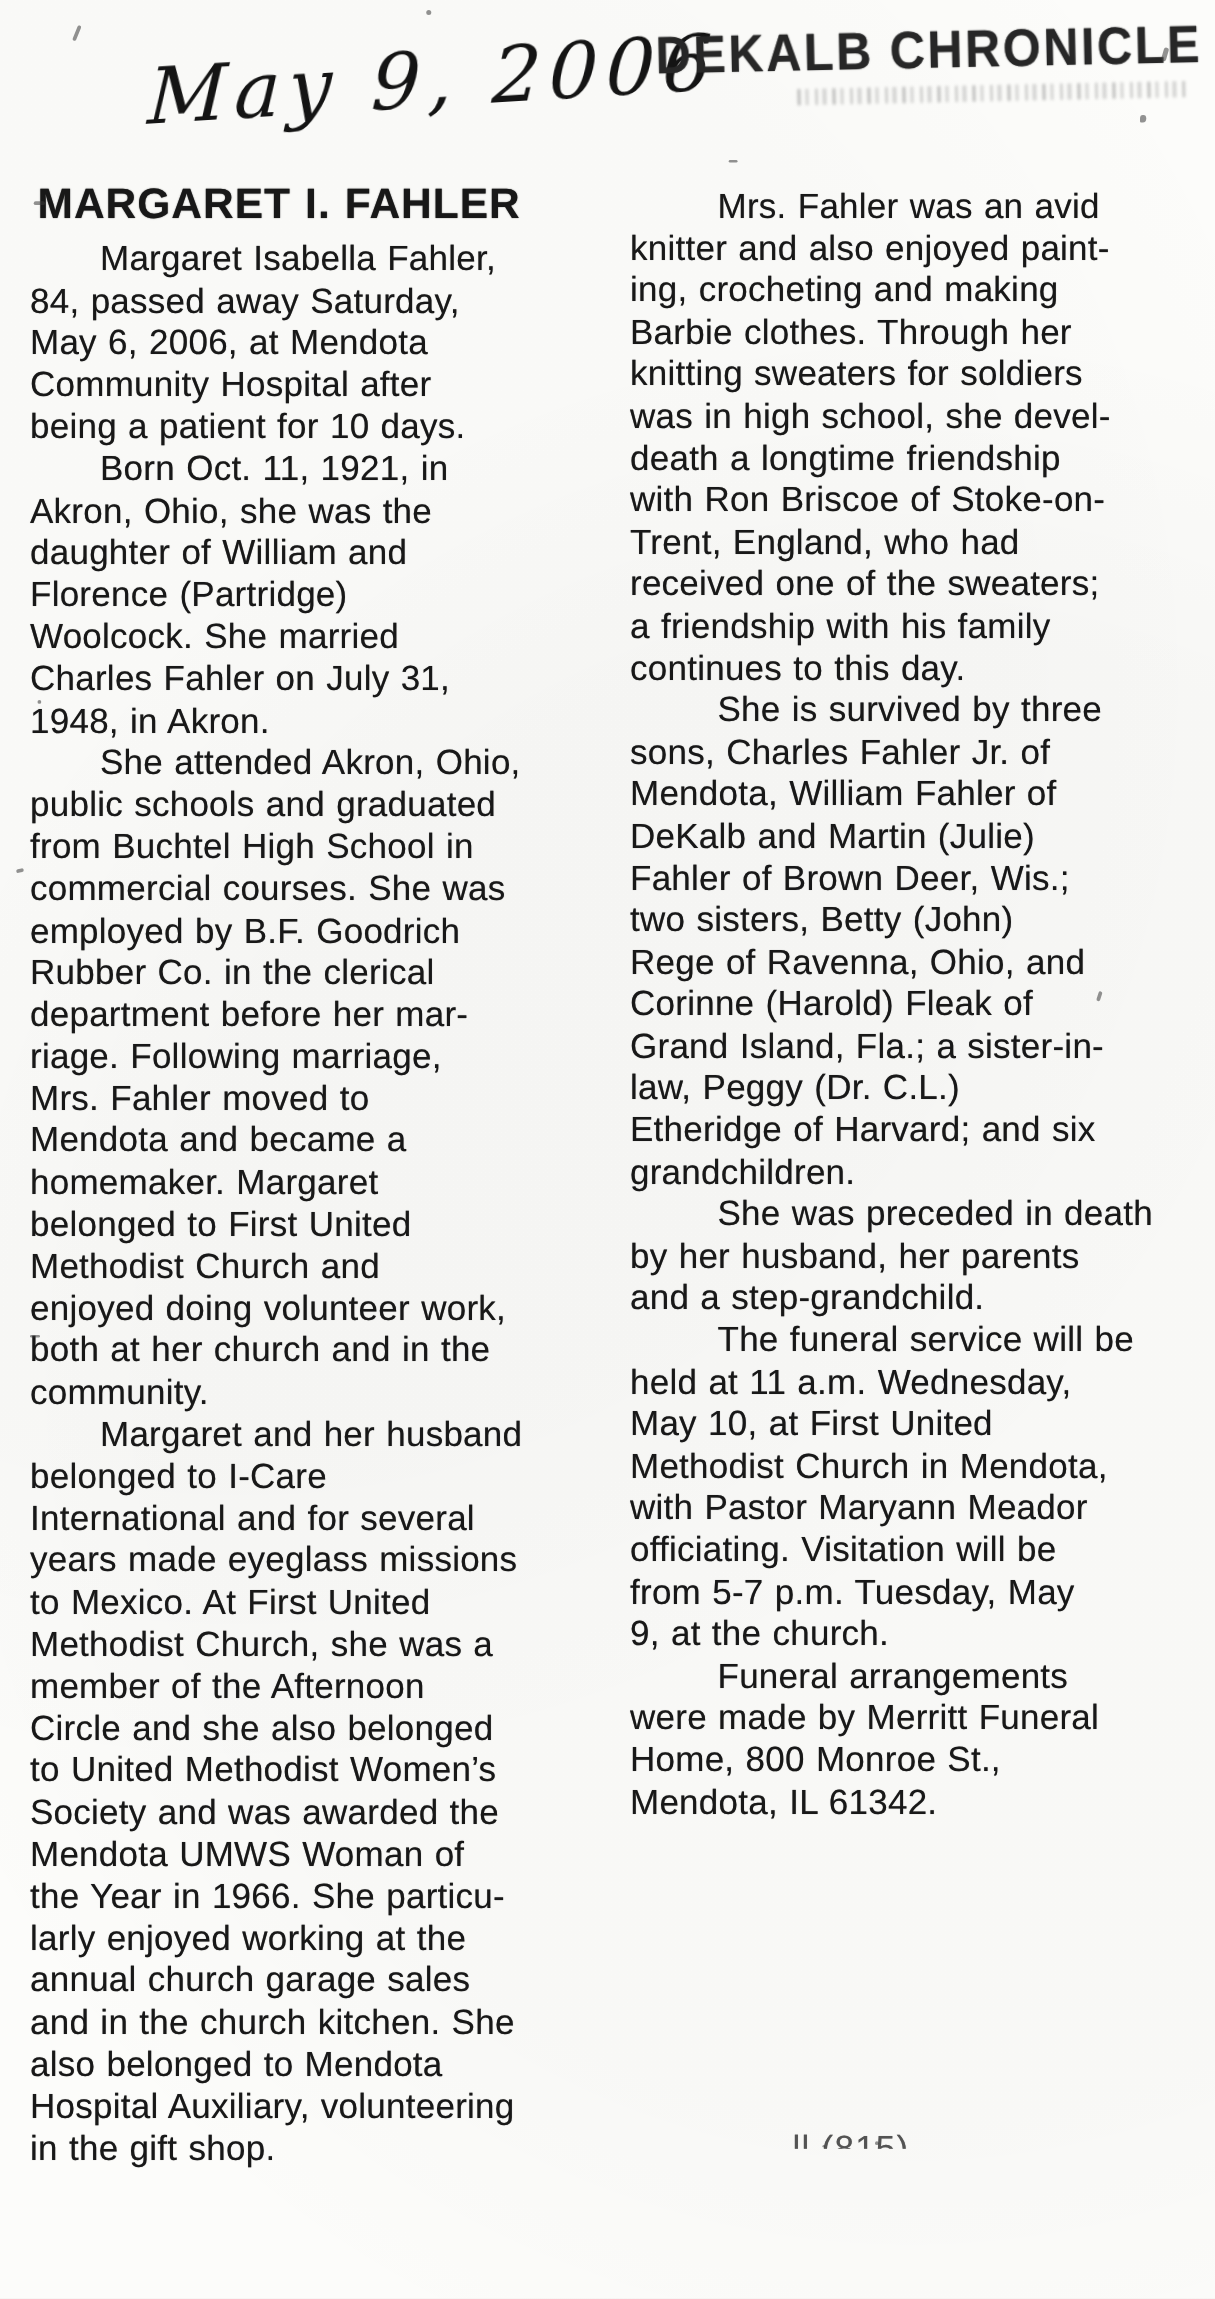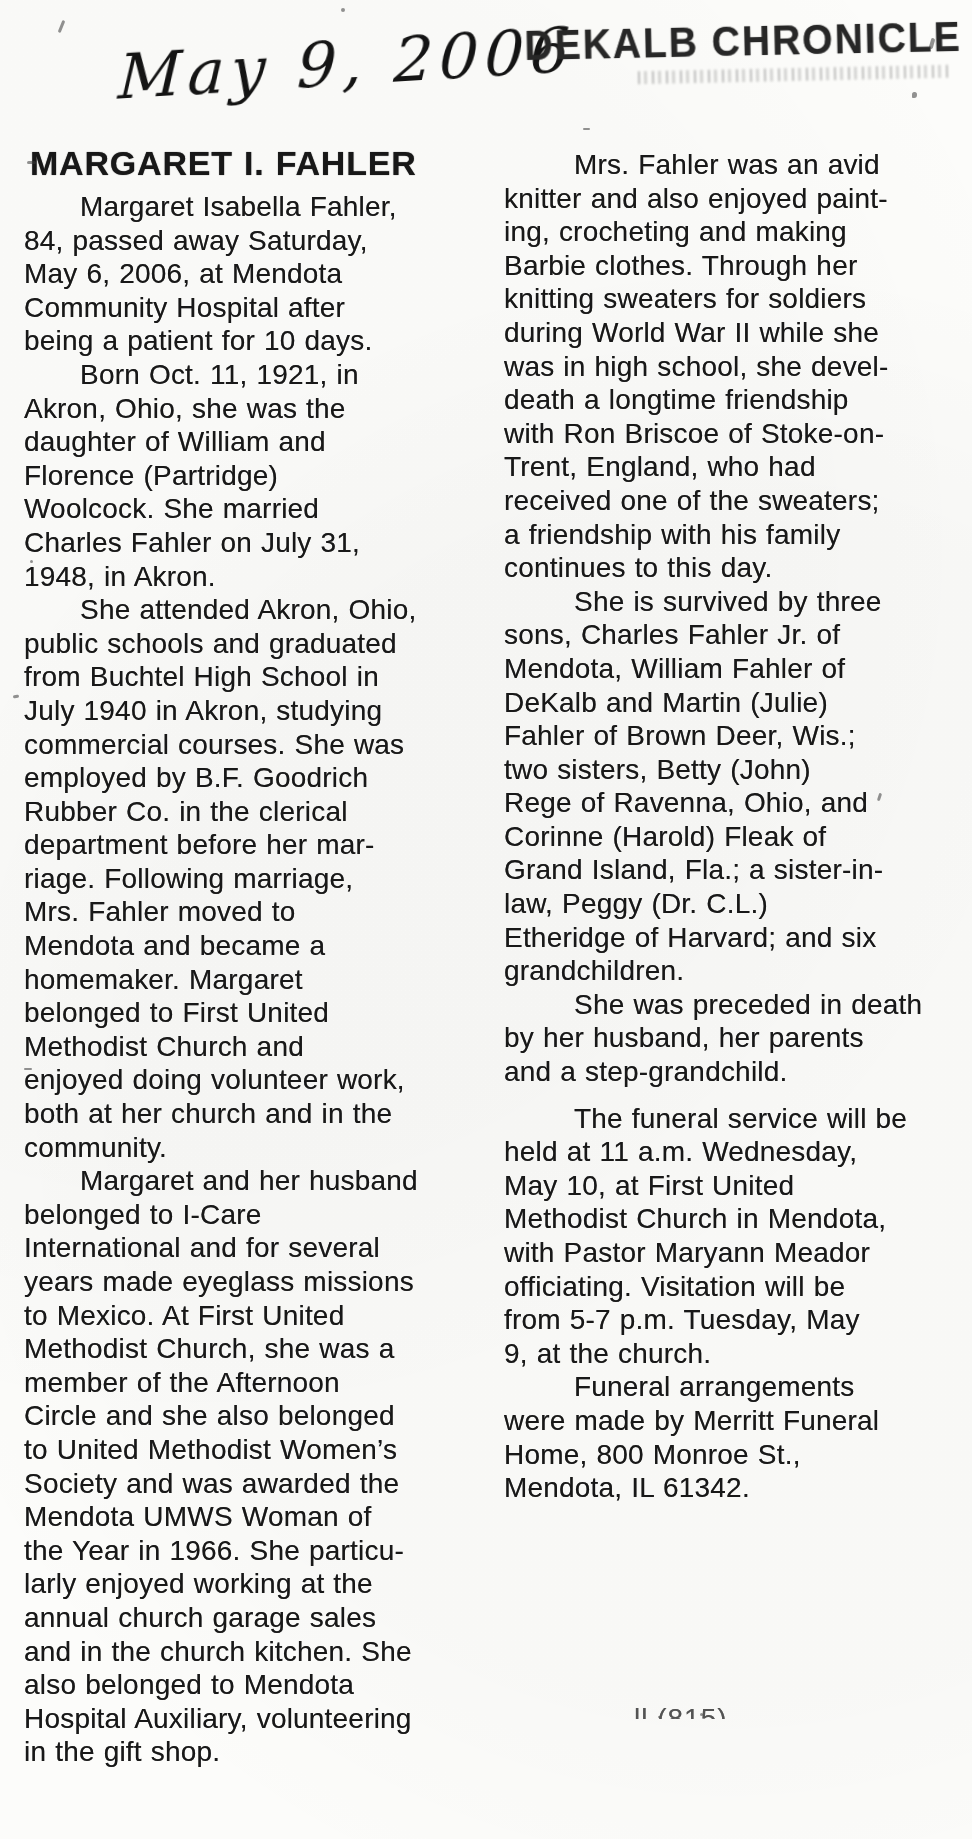--- a/index.html
+++ b/index.html
@@ -68,21 +68,21 @@
   .col-right{left:504px;top:148px;width:462px;}
   .headline{
     font-size:34px;font-weight:700;
     letter-spacing:.8px;
     margin:0 0 7px 6px;
     line-height:40px;
     text-shadow:0 0 1px rgba(10,10,10,.7);
     white-space:nowrap;
   }
   .para{margin:0;}
-  .para.gap-before{margin-top:13px;}
+  .para.gap-before{}
   .line{white-space:nowrap;}
   .line.indent-l{padding-left:56px;}
   .line.indent-r{padding-left:70px;}
 
   
   .cutoff{
     position:absolute;left:634px;top:1704px;width:280px;height:15px;
     overflow:hidden;
     opacity:.8;
   }
@@ -122,21 +122,20 @@
           <div class="line">daughter of William and</div>
           <div class="line">Florence (Partridge)</div>
           <div class="line">Woolcock. She married</div>
           <div class="line">Charles Fahler on July 31,</div>
           <div class="line">1948, in Akron.</div>
         </div>
         <div class="para">
           <div class="line indent-l">She attended Akron, Ohio,</div>
           <div class="line">public schools and graduated</div>
           <div class="line">from Buchtel High School in</div>
-          <div class="line">July 1940 in Akron, studying</div>
           <div class="line">commercial courses. She was</div>
           <div class="line">employed by B.F. Goodrich</div>
           <div class="line">Rubber Co. in the clerical</div>
           <div class="line">department before her mar-</div>
           <div class="line">riage. Following marriage,</div>
           <div class="line">Mrs. Fahler moved to</div>
           <div class="line">Mendota and became a</div>
           <div class="line">homemaker. Margaret</div>
           <div class="line">belonged to First United</div>
           <div class="line">Methodist Church and</div>
@@ -168,21 +167,20 @@
   </div>
 
   <div class="col col-right">
     <div id="right-paras">
         <div class="para">
           <div class="line indent-r">Mrs. Fahler was an avid</div>
           <div class="line">knitter and also enjoyed paint-</div>
           <div class="line">ing, crocheting and making</div>
           <div class="line">Barbie clothes. Through her</div>
           <div class="line">knitting sweaters for soldiers</div>
-          <div class="line">during World War II while she</div>
           <div class="line">was in high school, she devel-</div>
           <div class="line">death a longtime friendship</div>
           <div class="line">with Ron Briscoe of Stoke-on-</div>
           <div class="line">Trent, England, who had</div>
           <div class="line">received one of the sweaters;</div>
           <div class="line">a friendship with his family</div>
           <div class="line">continues to this day.</div>
         </div>
         <div class="para">
           <div class="line indent-r">She is survived by three</div>

